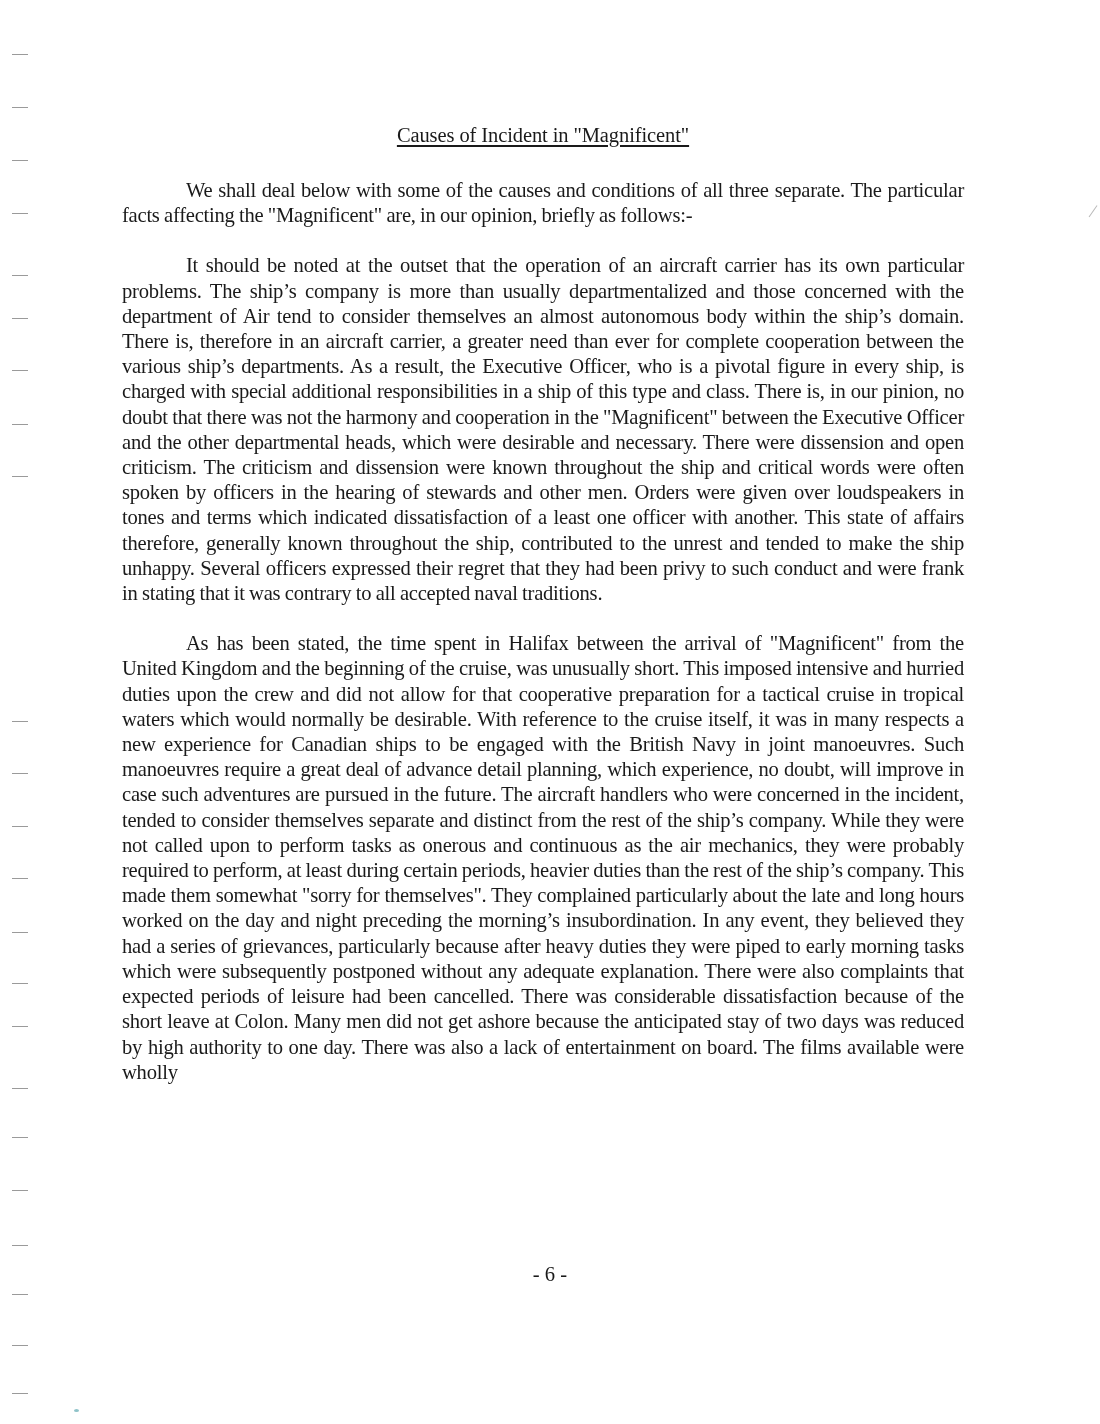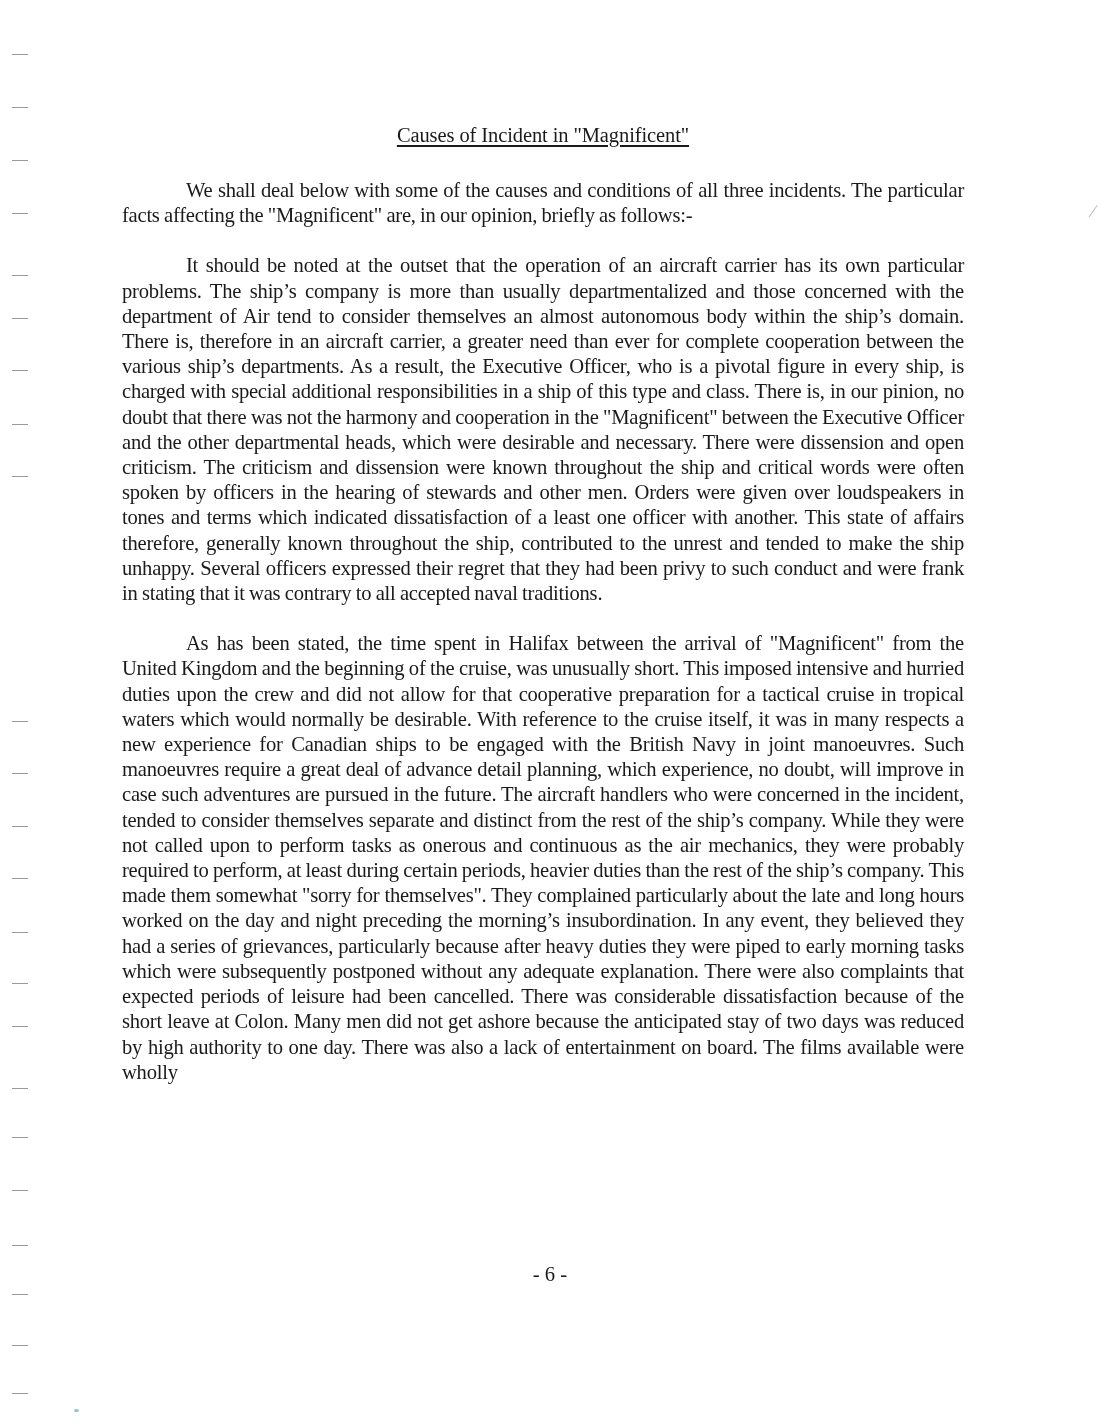--- a/index.html
+++ b/index.html
@@ -54,19 +54,19 @@
       <div class="margin-mark" style="top: 1245px;"></div>
       <div class="margin-mark" style="top: 1294px;"></div>
       <div class="margin-mark" style="top: 1345px;"></div>
       <div class="margin-mark" style="top: 1393px;"></div>
     </div>
   <div class="stray-mark"></div>
   <div class="dot-mark"></div>
 
   <div class="content">
     <div class="title">Causes of Incident in "Magnificent"</div>
-    <p class="para">We shall deal below with some of the causes and conditions of all three incidents. The particular facts affecting the "Magnificent" are, in our opinion, briefly as follows:-</p>
+    <p class="para">We shall deal below with some of the causes and conditions of all three separate. The particular facts affecting the "Magnificent" are, in our opinion, briefly as follows:-</p>
     <p class="para">It should be noted at the outset that the operation of an aircraft carrier has its own particular problems.  The ship’s company is more than usually departmentalized and those concerned with the department of Air tend to consider themselves an almost autonomous body within the ship’s domain.  There is, therefore in an aircraft carrier, a greater need than ever for complete cooperation between the various ship’s departments. As a result, the Executive Officer, who is a pivotal figure in every ship, is charged with special additional responsibilities in a ship of this type and class.  There is, in our pinion, no doubt that there was not the harmony and cooperation in the "Magnificent" between the Executive Officer and the other departmental heads, which were desirable and necessary.  There were dissension and open criticism.  The criticism and dissension were known throughout the ship and critical words were often spoken by officers in the hearing of stewards and other men.  Orders were given over loudspeakers in tones and terms which indicated dissatisfaction of a least one officer with another.  This state of affairs therefore, generally known throughout the ship, contributed to the unrest and tended to make the ship unhappy.  Several officers expressed their regret that they had been privy to such conduct and were frank in stating that it was contrary to all accepted naval traditions.</p>
     <p class="para">As has been stated, the time spent in Halifax between the arrival of "Magnificent" from the United Kingdom and the beginning of the cruise, was unusually short.  This imposed intensive and hurried duties upon the crew and did not allow for that cooperative preparation for a tactical cruise in tropical waters which would normally be desirable.  With reference to the cruise itself, it was in many respects a new experience for Canadian ships to be engaged with the British Navy in joint manoeuvres.  Such manoeuvres require a great deal of advance detail planning, which experience, no doubt, will improve in case such adventures are pursued in the future.  The aircraft handlers who were concerned in the incident, tended to consider themselves separate and distinct from the rest of the ship’s company.  While they were not called upon to perform tasks as onerous and continuous as the air mechanics, they were probably required to perform, at least during certain periods, heavier duties than the rest of the ship’s company.   This made them somewhat "sorry for themselves".   They complained particularly about the late and long hours worked on the day and night preceding the morning’s insubordination.  In any event, they believed they had a series of grievances, particularly because after heavy duties they were piped to early morning tasks which were subsequently postponed without any adequate explanation.   There were also complaints that expected periods of leisure had been cancelled.  There was considerable dissatisfaction because of the short leave at Colon.  Many men did not get ashore because the anticipated stay of two days was reduced by high authority to one day. There was also a lack of entertainment on board.  The films available were wholly</p>
   </div>
 
   <div class="page-number">- 6 -</div>
 </div>
 
 </body></html>

